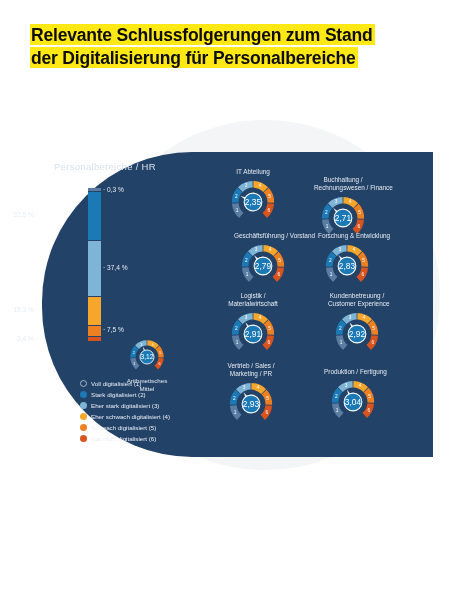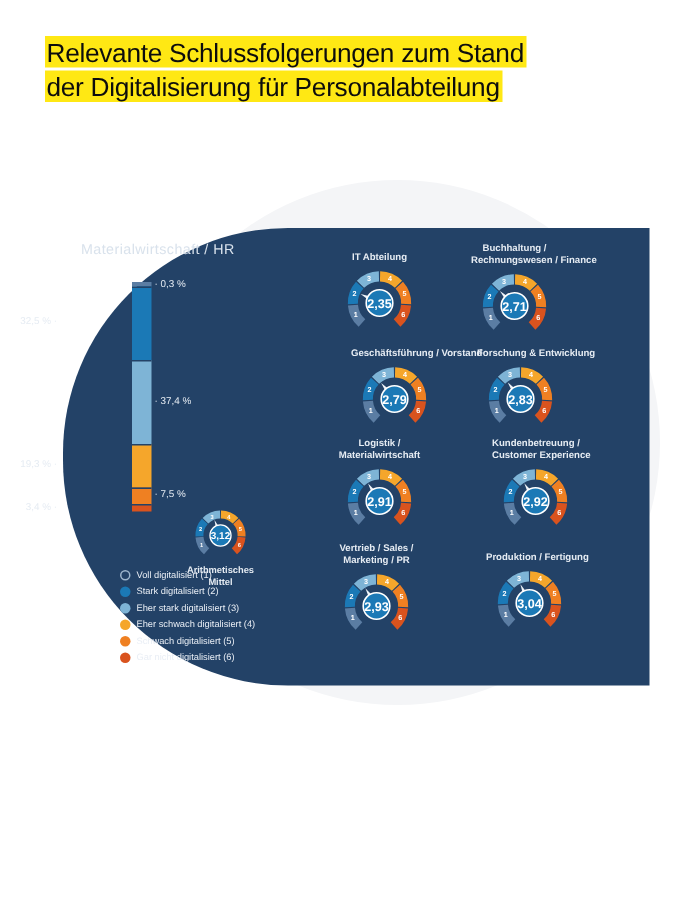--- a/index.html
+++ b/index.html
@@ -11,21 +11,21 @@
   
   .bg-blob{
     position:absolute;left:90px;top:120px;width:350px;height:350px;
     border-radius:50%;background:#f4f5f7;z-index:0;
   }
   
   .headline{
     position:absolute;left:17px;top:24px;width:416px;z-index:5;
   }
   .headline .ln{
-    display:block;font-size:17.5px;font-weight:normal;line-height:23px;
+    display:block;font-size:17.5px;font-weight:bold;line-height:23px;
     color:#0d0d0d;letter-spacing:-.2px;white-space:nowrap;padding-left:13px;
   }
   .headline .hl{
     background:#ffe814;box-decoration-break:clone;
     -webkit-box-decoration-break:clone;padding:1px 2px 0 1px;
   }
   
   .panel{
     position:absolute;left:42px;top:152px;width:391px;height:305px;
     background:#234267;z-index:2;border-top-left-radius:150px;
@@ -38,21 +38,21 @@
   
   .bar-wrap{position:absolute;left:46px;top:36px;width:13px;height:150px;}
   .seg{width:13px;box-sizing:border-box;border-top:1px solid #234267;}
   .seg:first-child{border-top:none;}
   .bar-lab{
     position:absolute;font-size:6.6px;color:#e6ecf3;white-space:nowrap;
   }
   .bar-lab.right{left:61px;}
   .bar-lab.left{right:395px;text-align:right;}
   
-  .gauge{position:absolute;width:58px;text-align:center;font-weight:bold;}
+  .gauge{position:absolute;width:58px;text-align:center;}
   .gauge .cap{
     font-size:6.4px;color:#e6ecf3;line-height:8px;white-space:nowrap;
     margin-bottom:2px;
   }
   .gauge .svgbox{display:block;margin:0 auto;}
   .mean-cap{
     font-size:6.2px;color:#e6ecf3;line-height:7.5px;margin-top:1px;
   }
   
   .legend{position:absolute;left:38px;top:226px;}
@@ -63,26 +63,26 @@
   }
   .lg-txt{font-size:6.2px;color:#e9eef5;white-space:nowrap;}
 </style>
 </head>
 <body>
 
 <div class="bg-blob"></div>
 
 <div class="headline">
   <span class="ln"><span class="hl">Relevante Schlussfolgerungen zum Stand</span></span>
-  <span class="ln"><span class="hl">der Digitalisierung für Personalabteilung</span></span>
+  <span class="ln"><span class="hl">der Digitalisierung für Personalbereiche</span></span>
 </div>
 
 <div class="panel">
 
-  <div class="panel-title">Materialwirtschaft / HR</div>
+  <div class="panel-title">Personalbereiche / HR</div>
 
   <div class="bar-wrap" id="bar-wrap">
       <div class="seg" style="height: 3px; background: rgb(91, 125, 163);"></div>
       <div class="seg" style="height: 48.75px; background: rgb(27, 121, 182);"></div>
       <div class="seg" style="height: 56.1px; background: rgb(126, 180, 214);"></div>
       <div class="seg" style="height: 28.95px; background: rgb(245, 166, 43);"></div>
       <div class="seg" style="height: 11.25px; background: rgb(239, 128, 34);"></div>
       <div class="seg" style="height: 5.1px; background: rgb(217, 83, 30);"></div>
     </div>
   <div id="bar-labels">
@@ -128,21 +128,21 @@
           <text x="31.03437664485542" y="9.292481941806335" font-size="4.800000000000001" fill="#ffffff" text-anchor="middle" font-family="Liberation Sans, sans-serif">4</text>
           <path d="M39.66228949898299 9.831475459665988 A21.12 21.12 0 0 1 45.10536185928302 24.78619386204788 L38.39001944951114 24.5360412695781 A14.399999999999999 14.399999999999999 0 0 0 34.678833749306584 14.339642358863175 Z" fill="#ef8022"></path>
           <text x="40.68894094515773" y="19.525722254536127" font-size="4.800000000000001" fill="#ffffff" text-anchor="middle" font-family="Liberation Sans, sans-serif">5</text>
           <path d="M45.05392648917621 25.669305061504424 A21.12 21.12 0 0 1 37.91152139770653 39.8910028758777 L33.485128225709 34.834774688098435 A14.399999999999999 14.399999999999999 0 0 0 38.35494987898378 25.138162541934836 Z" fill="#d9531e"></path>
           <text x="39.8709156921438" y="33.57067344036021" font-size="4.800000000000001" fill="#ffffff" text-anchor="middle" font-family="Liberation Sans, sans-serif">6</text>
           <path d="M11.403203271173377 17.9646262607339 L22.986696052594457 26.695851462928243 L25.46603927736107 21.521062962228644 Z" fill="#eef3f8"></path>
           <circle cx="24" cy="24" r="8.879999999999999" fill="#1b79b6" stroke="#ffffff" stroke-width="1.056"></circle>
           <text x="24" y="27.12" font-size="8.399999999999999" fill="#ffffff" text-anchor="middle" font-family="Liberation Sans, sans-serif">2,35</text>
         </svg>
       </div>
-      <div class="gauge" style="left: 272px; top: 10px;">
+      <div class="gauge" style="left: 272px; top: 24px;">
         <div class="cap">Buchhaltung /<br>Rechnungswesen / Finance</div>
         <svg class="svgbox" width="48" height="48" viewBox="0 0 48 48">
           <path d="M10.08847860229347 39.8910028758777 A21.12 21.12 0 0 1 2.9460735108237905 25.669305061504435 L9.645050121016222 25.13816254193484 A14.399999999999999 14.399999999999999 0 0 0 14.514871774291004 34.834774688098435 Z" fill="#5b7da3"></path>
           <text x="8.1290843078562" y="33.57067344036021" font-size="4.800000000000001" fill="#ffffff" text-anchor="middle" font-family="Liberation Sans, sans-serif">1</text>
           <path d="M2.8946381407169817 24.78619386204787 A21.12 21.12 0 0 1 8.337710501017007 9.83147545966599 L13.321166250693416 14.339642358863177 A14.399999999999999 14.399999999999999 0 0 0 9.609980550488855 24.536041269578096 Z" fill="#1b79b6"></path>
           <text x="7.311059054842271" y="19.525722254536124" font-size="4.800000000000001" fill="#ffffff" text-anchor="middle" font-family="Liberation Sans, sans-serif">2</text>
           <path d="M8.944765217453178 9.188035051270463 A21.12 21.12 0 0 1 23.557696092063498 2.8846319650112626 L23.69842915367966 9.603158157962227 A14.399999999999999 14.399999999999999 0 0 0 13.735067193718077 13.90093298950259 Z" fill="#7eb4d6"></path>
           <text x="16.965623355144576" y="9.292481941806335" font-size="4.800000000000001" fill="#ffffff" text-anchor="middle" font-family="Liberation Sans, sans-serif">3</text>
           <path d="M24.442303907936502 2.8846319650112626 A21.12 21.12 0 0 1 39.05523478254682 9.188035051270461 L34.26493280628192 13.90093298950259 A14.399999999999999 14.399999999999999 0 0 0 24.30157084632034 9.603158157962227 Z" fill="#f5a62b"></path>
           <text x="31.03437664485542" y="9.292481941806335" font-size="4.800000000000001" fill="#ffffff" text-anchor="middle" font-family="Liberation Sans, sans-serif">4</text>

